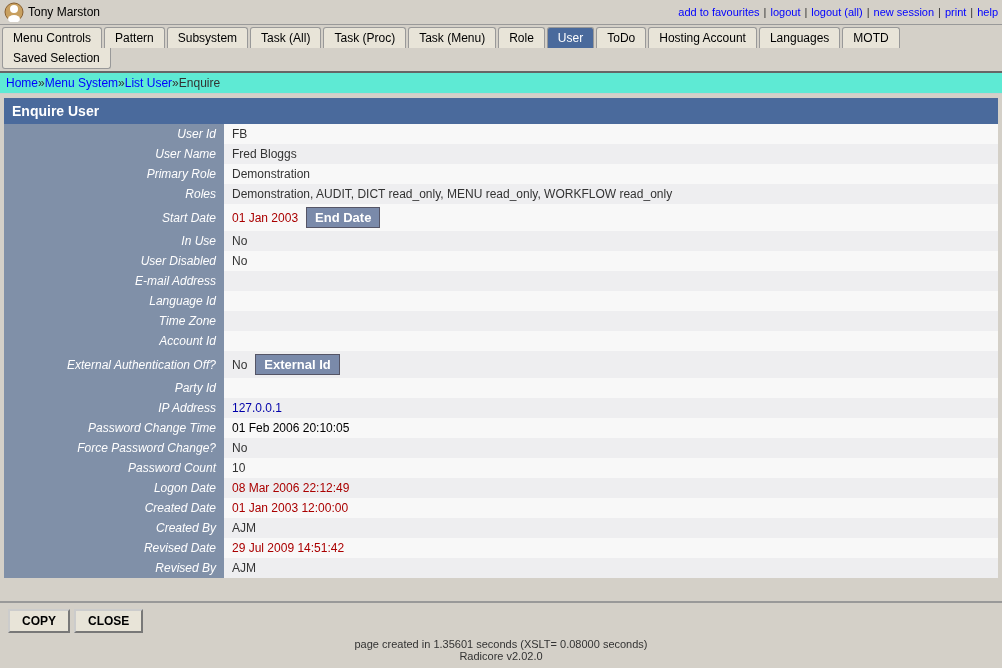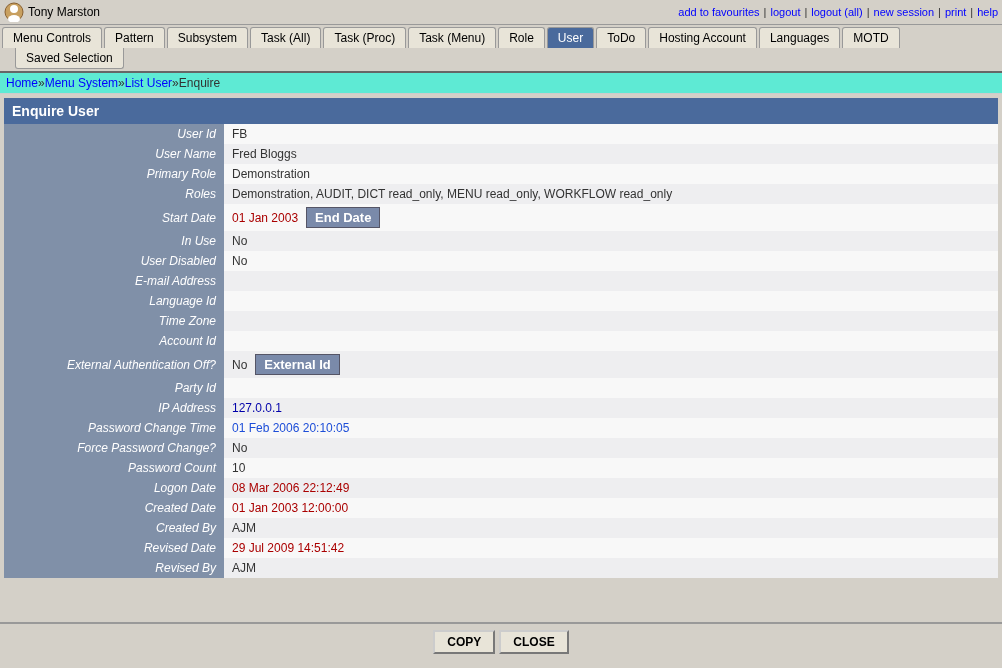--- a/index.html
+++ b/index.html
@@ -12,21 +12,21 @@
     #top-bar-right a { color: #00f; text-decoration: none; }
     #top-bar-right .sep { color: #333; margin: 0 2px; }
 
     
     #nav-tabs { background: #d4d0c8; padding: 2px 2px 0 2px; display: flex; flex-wrap: wrap; gap: 2px; }
     .nav-tab { background: #e8e4d8; border: 1px solid #999; border-bottom: none; padding: 3px 10px; cursor: pointer; font-size: 12px; border-radius: 3px 3px 0 0; }
     .nav-tab.active { background: #4a6a9c; color: white; }
 
     
     #nav-tabs2 { background: #d4d0c8; padding: 0 2px 2px 2px; display: flex; gap: 2px; border-bottom: 2px solid #666; }
-    .nav-tab2 { background: #e8e4d8; border: 1px solid #999; border-top: none; padding: 3px 10px; cursor: pointer; font-size: 12px; border-radius: 0 0 3px 3px; margin-left: 13px; }
+    .nav-tab2 { background: #e8e4d8; border: 1px solid #999; border-top: none; padding: 3px 10px; cursor: pointer; font-size: 12px; border-radius: 0 0 3px 3px; }
 
     
     #breadcrumb { padding: 3px 6px; font-size: 12px; background: #5eead4; border-bottom: 1px solid #ccc; }
     #breadcrumb a { color: #00f; text-decoration: none; }
     #breadcrumb span { color: #333; }
 
     
     #main { padding: 4px; }
 
     
@@ -35,21 +35,21 @@
     
     .form-table { width: 100%; border-collapse: collapse; background: #fff; }
     .form-table tr:nth-child(even) { background: #eeeef0; }
     .form-table tr:nth-child(odd) { background: #f8f8f8; }
     .form-table td.label { background: #8090a8; color: white; font-weight: normal; font-style: italic; text-align: right; padding: 3px 8px; width: 220px; font-size: 12px; }
     .form-table td.value { padding: 3px 8px; font-size: 12px; color: #333; }
     .field-button { background: #7a8aaa; color: white; font-weight: bold; font-size: 13px; padding: 2px 8px; border: 1px solid #556; cursor: default; margin-left: 8px; display: inline-block; }
 
     
     #bottom-bar { position: fixed; bottom: 0; left: 0; right: 0; background: #d4d0c8; border-top: 2px solid #999; padding: 4px; }
-    #bottom-buttons { display: flex; justify-content: center; padding: 2px 4px; gap: 4px; margin-bottom: 8px; }
+    #bottom-buttons { display: flex; justify-content: flex-start; padding: 2px 4px; gap: 4px; margin-bottom: 1px; }
     .action-btn { background: #e8e4d8; border: 2px outset #ccc; padding: 3px 12px; font-size: 12px; cursor: pointer; font-weight: bold; }
     #status-bar { text-align: center; font-size: 11px; color: #333; padding: 2px; }
   </style>
 </head>
 <body>
 
 <div id="top-bar">
   <div id="top-bar-left">
 
     <svg width="20" height="20" viewBox="0 0 20 20">
@@ -150,21 +150,21 @@
         <tr>
           <td class="label">Party Id</td>
           <td class="value"></td>
         </tr>
         <tr>
           <td class="label">IP Address</td>
           <td class="value"><span style="color: rgb(0, 0, 170);">127.0.0.1</span></td>
         </tr>
         <tr>
           <td class="label">Password Change Time</td>
-          <td class="value"><span style="color: #1d4ed8;">01 Feb 2006 20:10:05</span></td>
+          <td class="value"><span style="color: #000000;">01 Feb 2006 20:10:05</span></td>
         </tr>
         <tr>
           <td class="label">Force Password Change?</td>
           <td class="value">No</td>
         </tr>
         <tr>
           <td class="label">Password Count</td>
           <td class="value">10</td>
         </tr>
         <tr>
@@ -191,13 +191,17 @@
   </table>
 </div>
 
 <div style="height: 80px;"></div>
 
 <div id="bottom-bar">
   <div id="bottom-buttons">
     <button class="action-btn">COPY</button>
     <button class="action-btn">CLOSE</button>
   </div>
+  <div id="status-bar">
+    <div>page created in 1.35601 seconds (XSLT= 0.08000 seconds)</div>
+    <div>Radicore v2.02.0</div>
+  </div>
 </div>
 
 </body></html>

